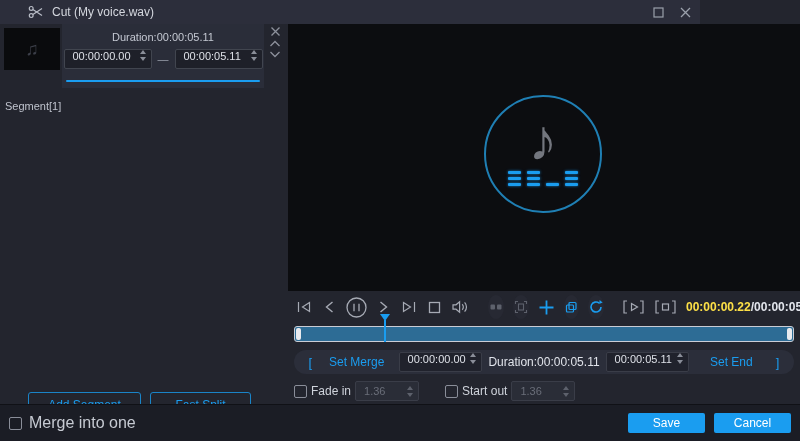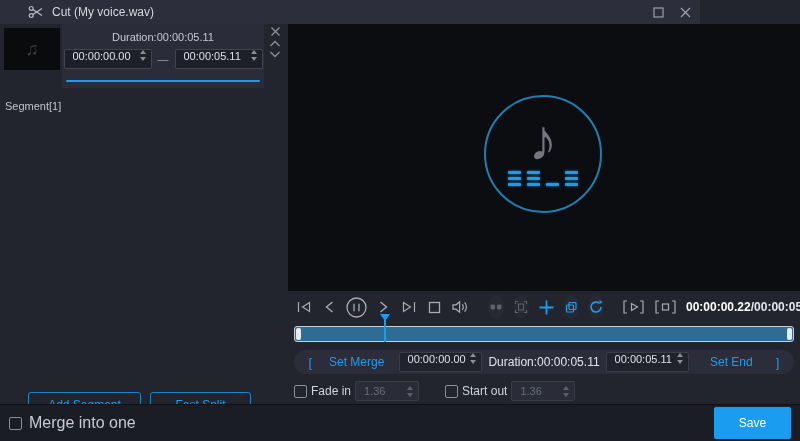--- a/index.html
+++ b/index.html
@@ -50,21 +50,21 @@
   .eq b { display:block; width:13px; height:3px; background:#1a9df0; border-radius:1px; box-shadow:0 0 3px rgba(26,157,240,.8); }
 
   
   .controls { position:absolute; left:0; top:267px; width:512px; height:32px; display:flex; align-items:center; padding:0 7px; gap:9px; }
   .t-btn { display:flex; align-items:center; justify-content:center; color:#a6aab4; cursor:pointer; }
   .t-btn.circle-bg { width:24px; height:24px; border-radius:50%; background:#272933; }
   .t-btn.disabled { color:#5d616c; cursor:default; }
   .t-btn.accent { color:#1a9df0; }
   .t-sep { width:1px; height:18px; background:#42454f; }
   .time-disp { margin-left:auto; font-size:12px; font-weight:700; white-space:nowrap; }
-  .time-disp .cur { color:#ffffff; }
+  .time-disp .cur { color:#fde047; }
   .time-disp .tot { color:#e2e5ec; }
 
   
   .timeline-wrap { position:absolute; left:6px; top:290px; width:500px; height:32px; }
   .tl-bar { position:absolute; left:0; top:12px; width:500px; height:16px; border:1px solid #c9ccd4; border-radius:3px; background:#2d6c95; overflow:hidden; }
   .tl-handle { position:absolute; top:1px; bottom:1px; width:5px; background:#e8eaee; border-radius:2px; }
   .tl-handle.left { left:1px; } .tl-handle.right { right:1px; }
   .playhead { position:absolute; left:91px; top:0; width:0; }
   .playhead .tri { position:absolute; left:-5px; top:0; width:0; height:0; border-left:5px solid transparent; border-right:5px solid transparent; border-top:7px solid #1a9df0; }
   .playhead .stem { position:absolute; left:-1px; top:6px; width:2px; height:22px; background:#1a9df0; }
@@ -84,21 +84,21 @@
   .fade-input .val { flex:1; font-size:11px; color:#6a6e79; }
   .fade-input .spinner .up { border-bottom-color:#5d616c; }
   .fade-input .spinner .dn { border-top-color:#5d616c; }
   .fade-gap { width:18px; }
 
   
   .footer { position:absolute; left:0; top:404px; width:800px; height:37px; background:#1b1d25; border-top:1px solid #101116; display:flex; align-items:center; padding:0 9px; }
   .merge-wrap { display:flex; align-items:center; gap:7px; }
   .merge-label { font-size:16px; color:#c6cad2; }
   .footer-btns { margin-left:auto; display:flex; gap:9px; }
-  .blue-btn { width:77px; height:32px; background:#1a9df0; border:none; border-radius:2px; color:#fff; font-size:12px; font-family:"Liberation Sans",sans-serif; cursor:pointer; }
+  .blue-btn { width:77px; height:20px; background:#1a9df0; border:none; border-radius:2px; color:#fff; font-size:12px; font-family:"Liberation Sans",sans-serif; cursor:pointer; }
 </style>
 </head>
 <body>
 
 <div class="titlebar">
   <span class="app-icon">
     <svg width="16" height="16" viewBox="0 0 16 16">
         <g fill="none" stroke="currentColor" stroke-width="1.2">
           <circle cx="3.2" cy="4.4" r="1.9"></circle>
           <circle cx="3.2" cy="11.6" r="1.9"></circle>
@@ -363,14 +363,15 @@
   </div>
 </div>
 
 <div class="footer">
   <span class="merge-wrap">
     <span class="cb"></span>
     <span class="merge-label">Merge into one</span>
   </span>
   <span class="footer-btns">
     <button class="blue-btn">Save</button>
+    <button class="blue-btn">Cancel</button>
   </span>
 </div>
 
 </body></html>

